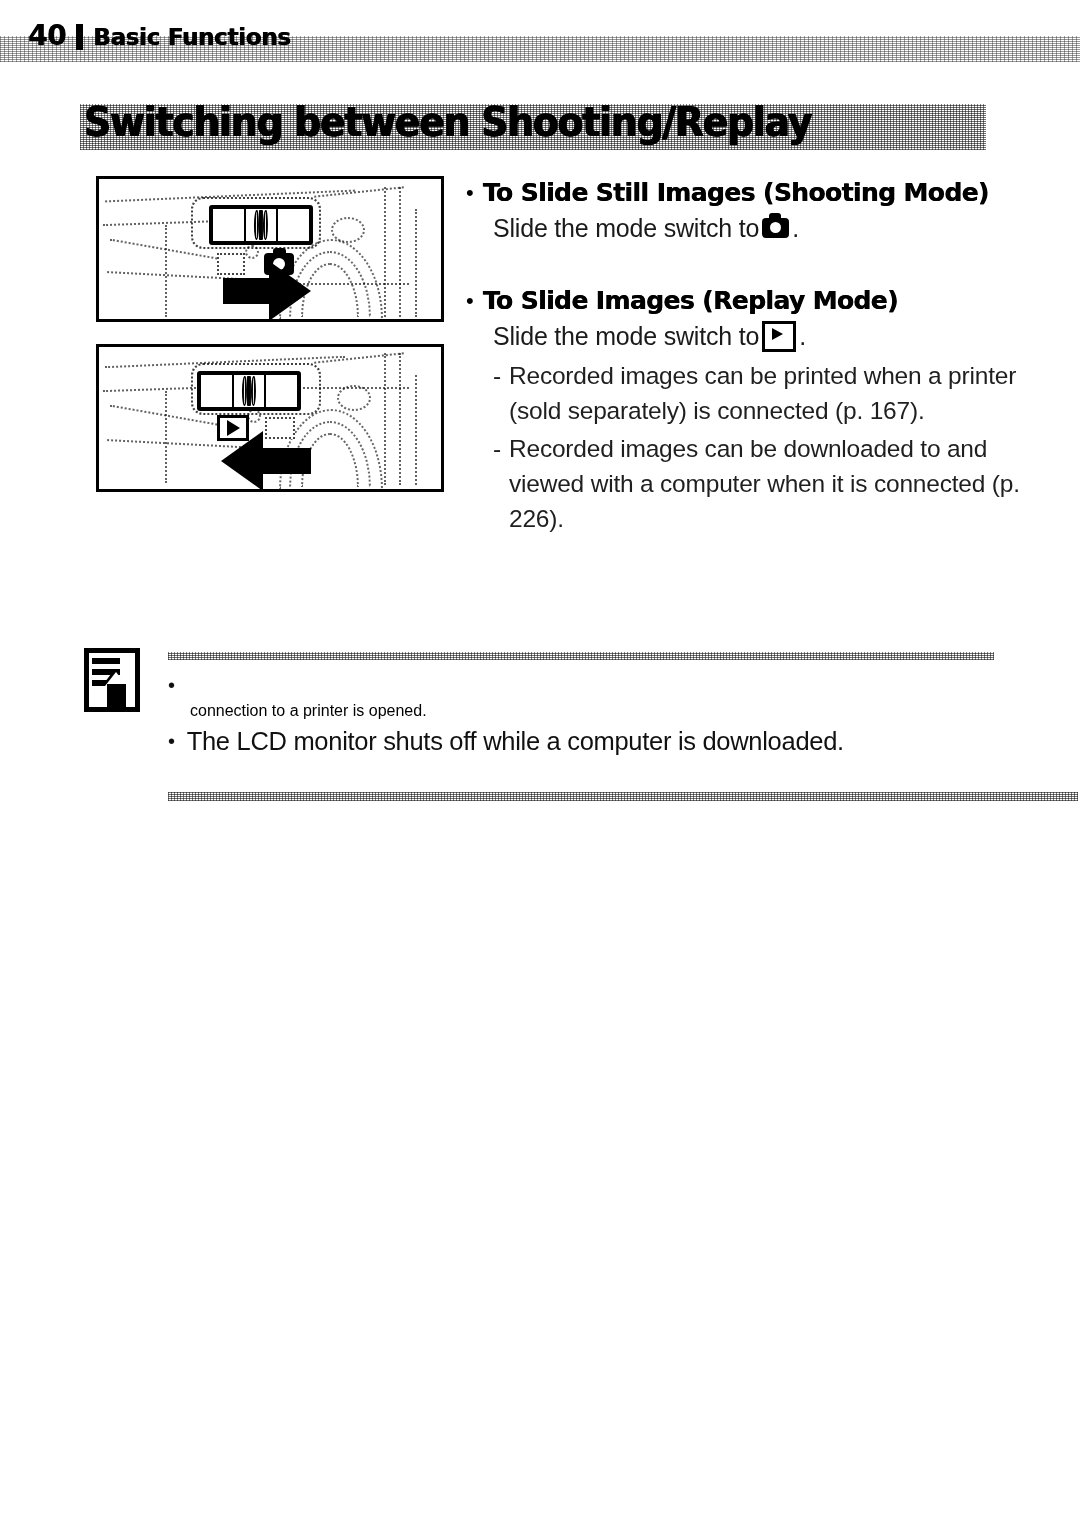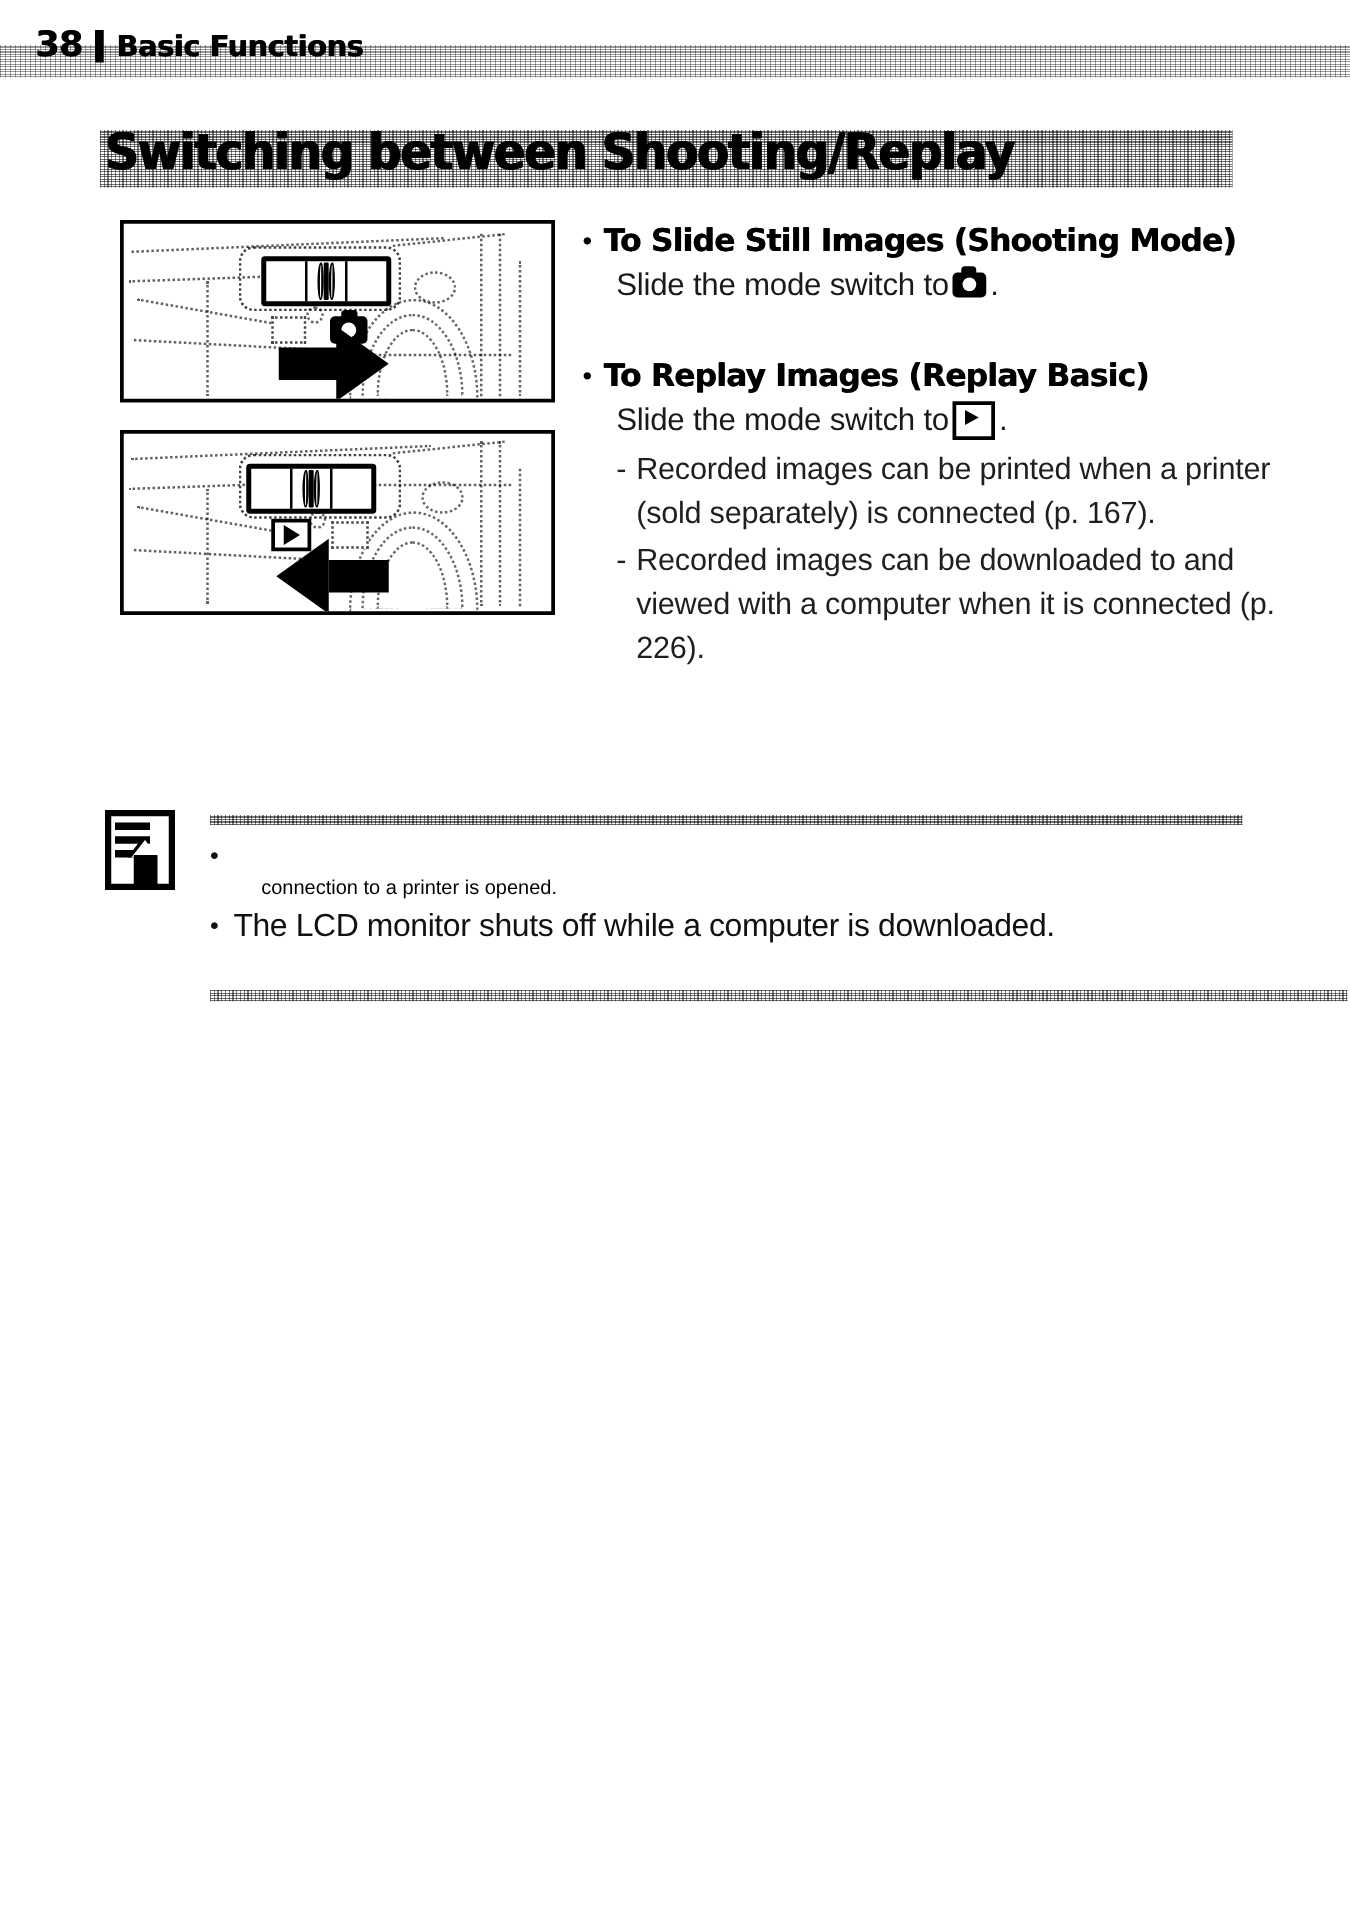--- a/index.html
+++ b/index.html
@@ -393,21 +393,21 @@
     display: flex;
     align-items: flex-start;
     gap: 12px;
     font-family: "Liberation Sans", sans-serif;
     font-size: 25.5px;
     line-height: 1.36;
     letter-spacing: -0.3px;
     color: #111;
   }
   .note-line .dot2 { font-size: 20px; line-height: 34px; }
-  .note-cont { margin-left: 41px; }
+  .note-cont { margin-left: 22px; }
 
   .icon-inv {
     display: inline-block;
     position: relative;
     width: 26px; height: 26px;
     background: #000;
     vertical-align: -5px;
     margin: 0 3px;
   }
   .icon-inv.printer1::after {
@@ -444,21 +444,21 @@
     height: 9px;
   }
 </style>
 </head>
 <body>
 
 <div class="page">
 
   <div class="header-band dither-light"></div>
   <div class="header-row">
-    <span class="page-number">38</span>
+    <span class="page-number">40</span>
     <span class="header-rule"></span>
     <span class="header-title">Basic Functions</span>
   </div>
 
   <div class="section-band dither"></div>
   <div class="section-title">Switching between Shooting/Replay</div>
 
   <div class="figure" id="figure-shooting">
     <div class="fig-inner">
 
@@ -550,21 +550,21 @@
       <div class="bullet-sub">
         <span>Slide the mode switch to</span>
         <span class="icon-cam-inline"></span>
         <span>.</span>
       </div>
     </div>
 
     <div class="bullet-block" style="margin-top:38px;">
       <div class="bullet-row">
         <span class="dot">•</span>
-        <span class="bullet-head">To Replay Images (Replay Basic)</span>
+        <span class="bullet-head">To Slide Images (Replay Mode)</span>
       </div>
       <div class="bullet-sub">
         <span>Slide the mode switch to</span>
         <span class="icon-play-inline"></span>
         <span>.</span>
       </div>
 
       <div class="dash-item" style="margin-top:4px;">
         <span class="dash">-</span>
         <span class="txt">Recorded images can be printed when a printer (sold separately) is connected (p. 167).</span>

